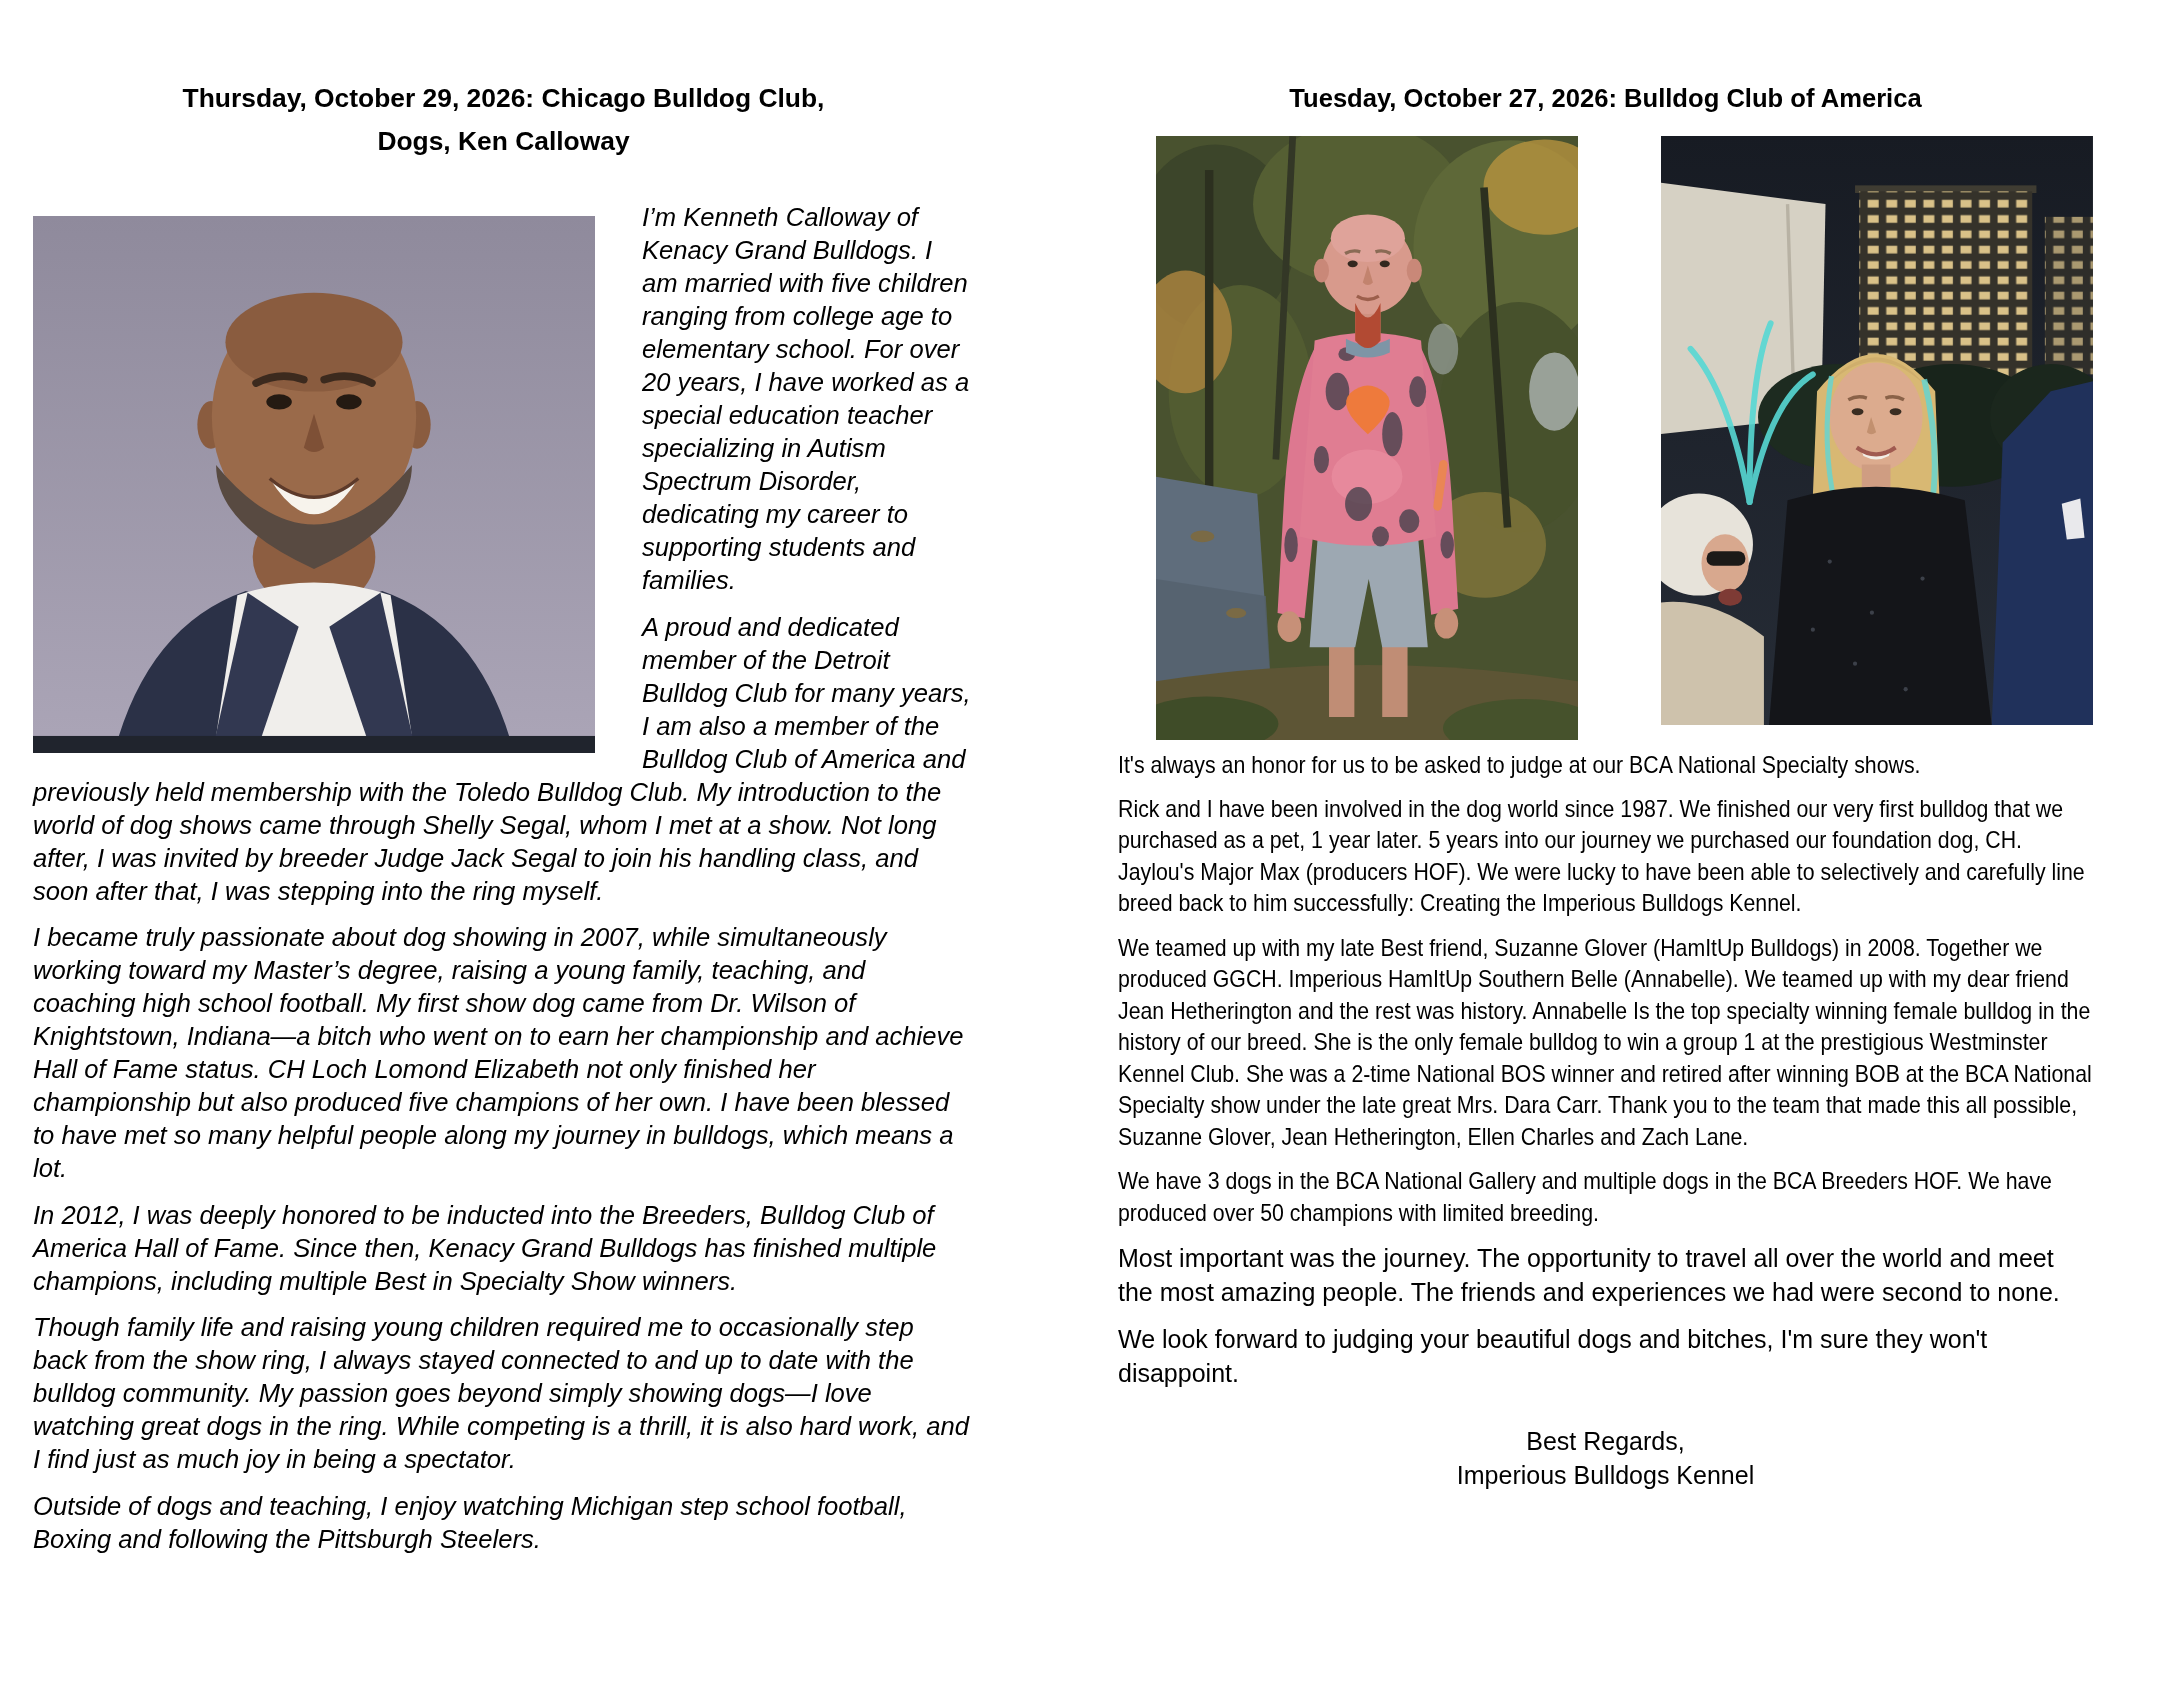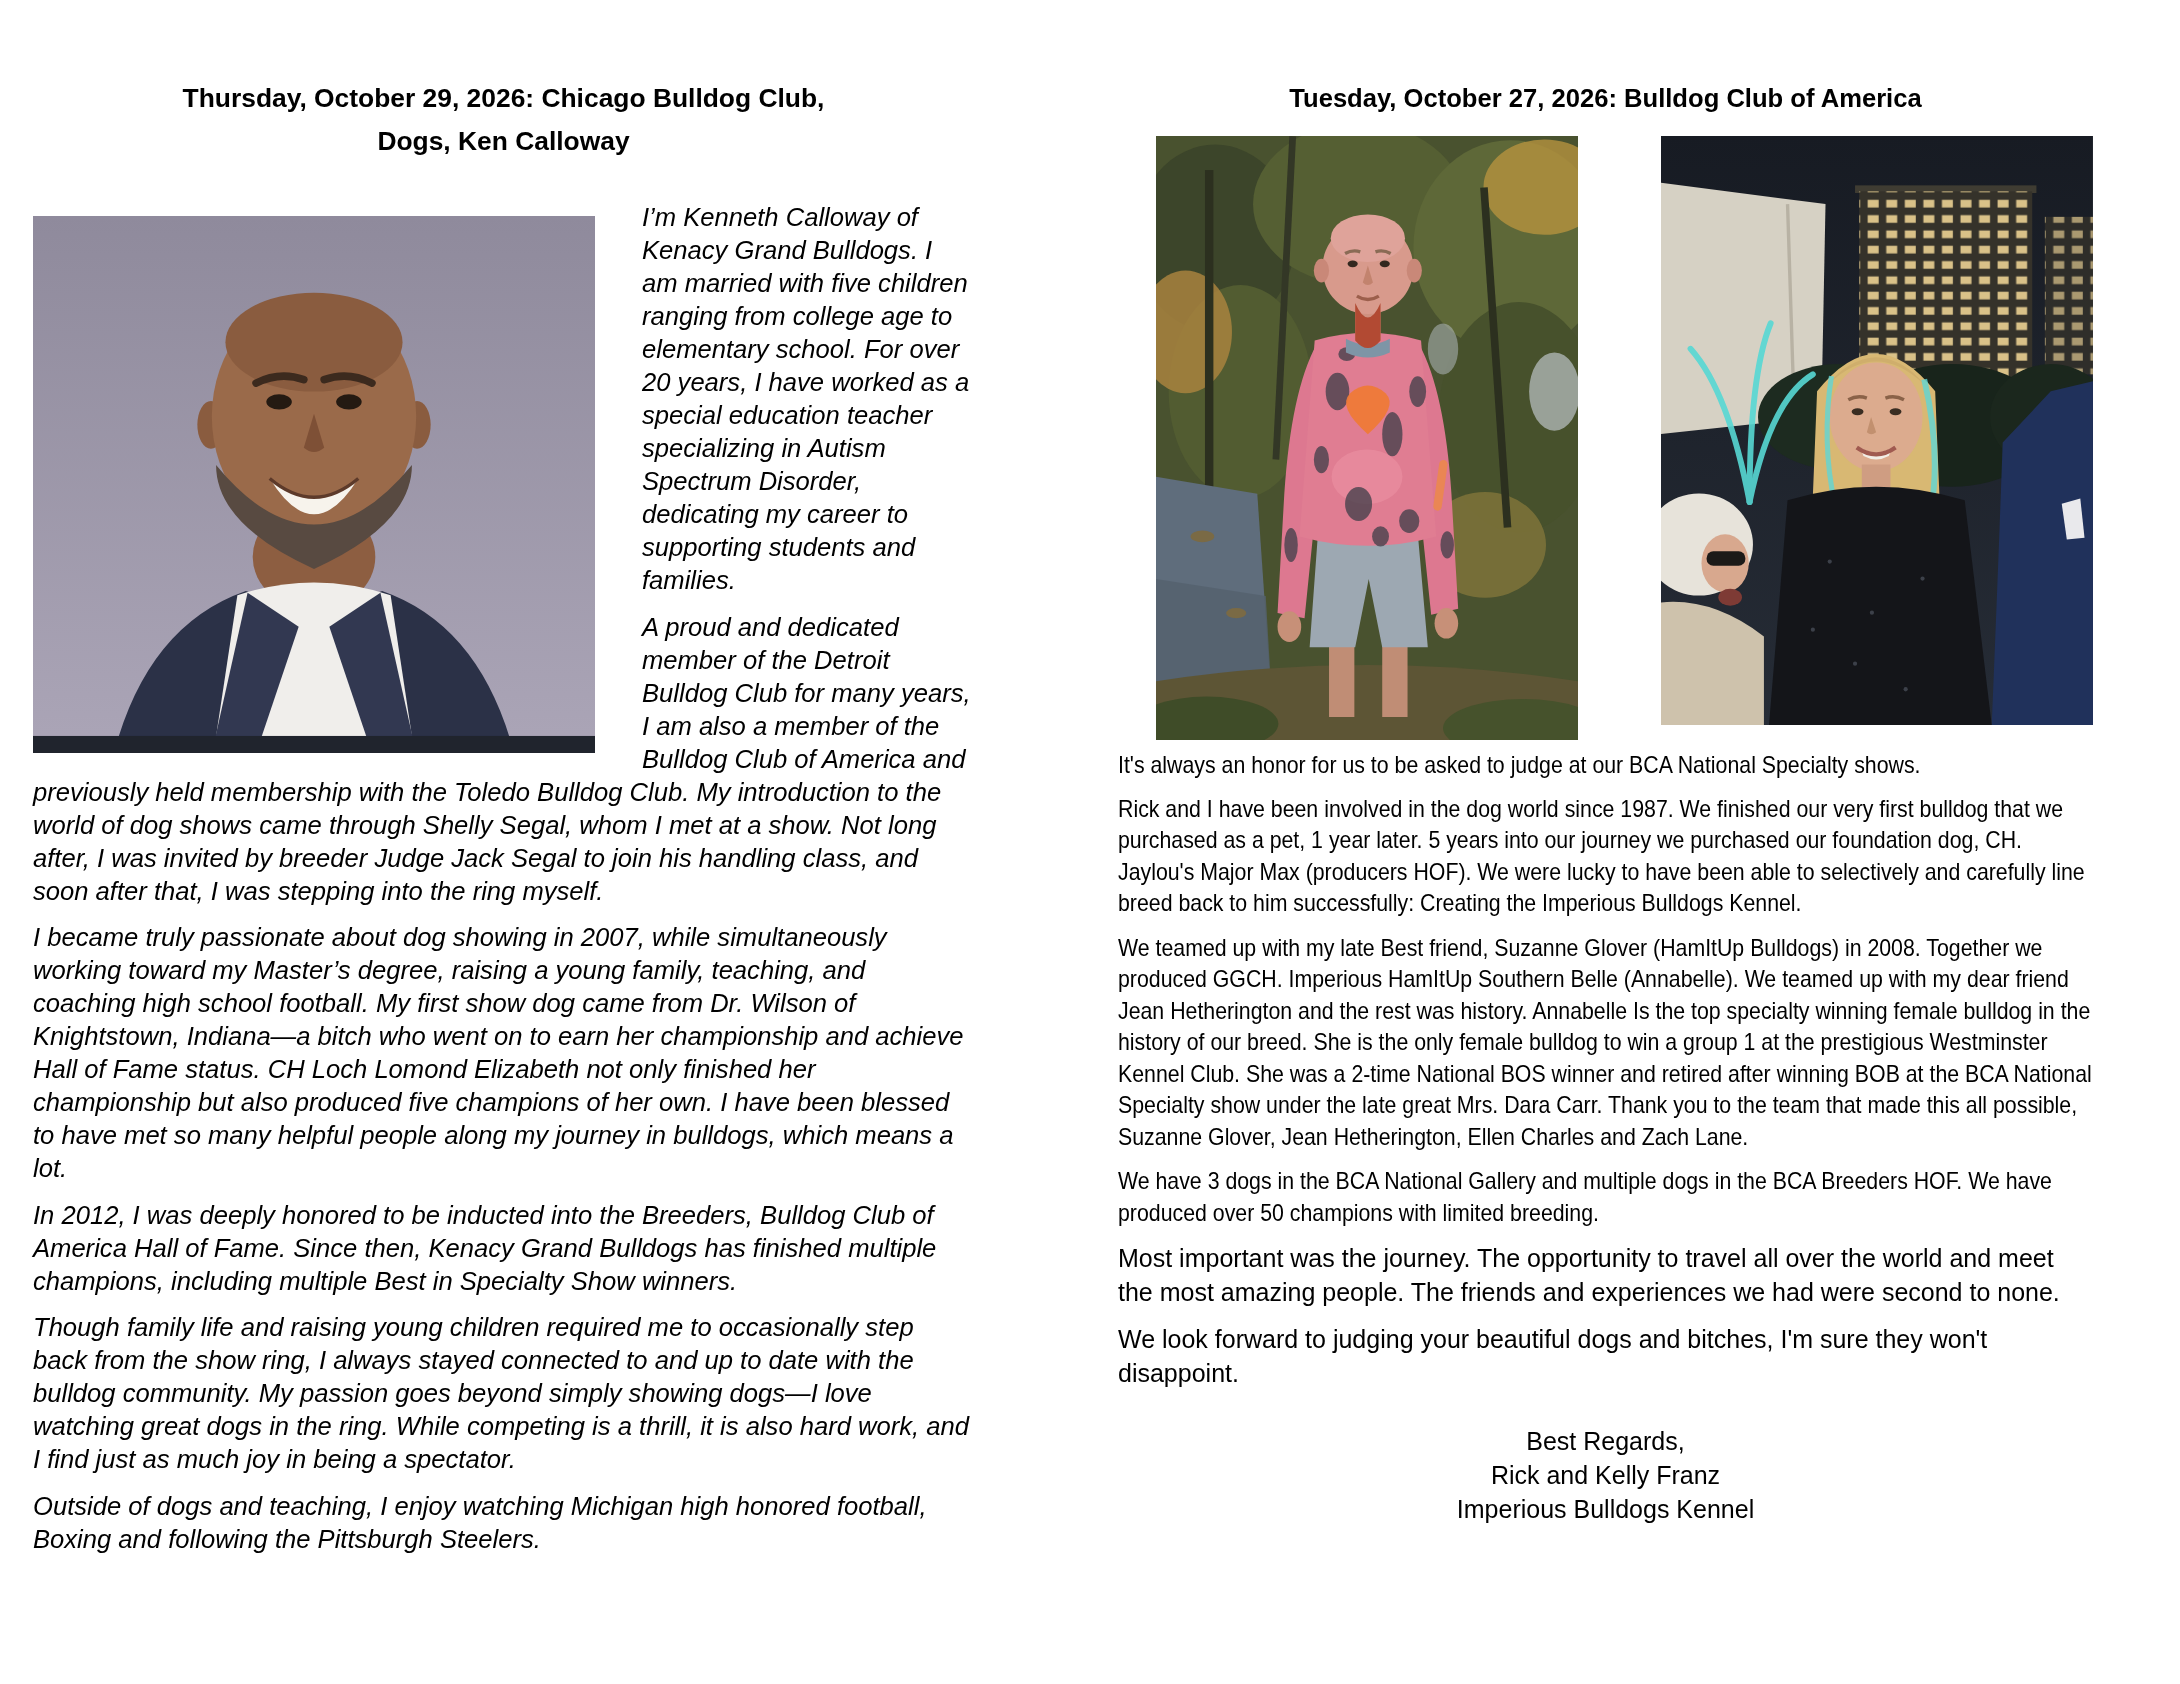--- a/index.html
+++ b/index.html
@@ -74,21 +74,21 @@
         <path d="M278,308 Q330,352 382,308" stroke="#5d3a2a" stroke-width="4" fill="none"></path>
         <rect y="610" width="660" height="20" fill="#20242d"></rect>
       </svg>
     </div>
 
     <p class="side-first">I’m Kenneth Calloway of Kenacy Grand Bulldogs. I am married with five children ranging from college age to elementary school. For over 20 years, I have worked as a special education teacher specializing in Autism Spectrum Disorder, dedicating my career to supporting students and families.</p>
     <p>A proud and dedicated member of the Detroit Bulldog Club for many years, I am also a member of the Bulldog Club of America and previously held membership with the Toledo Bulldog Club.  My introduction to the world of dog shows came through Shelly Segal, whom I met at a show. Not long after, I was invited by breeder Judge Jack Segal to join his handling class, and soon after that, I was stepping into the ring myself.</p>
     <p>I became truly passionate about dog showing in 2007, while simultaneously working toward my Master’s degree, raising a young family, teaching, and coaching high school football. My first show dog came from Dr. Wilson of Knightstown, Indiana—a bitch who went on to earn her championship and achieve Hall of Fame status. CH Loch Lomond Elizabeth not only finished her championship but also produced five champions of her own. I have been blessed to have met so many helpful people along my journey in bulldogs, which means a lot.</p>
     <p>In 2012, I was deeply honored to be inducted into the Breeders, Bulldog Club of America Hall of Fame. Since then, Kenacy Grand Bulldogs has finished multiple champions, including multiple Best in Specialty Show winners.</p>
     <p>Though family life and raising young children required me to occasionally step back from the show ring, I always stayed connected to and up to date with the bulldog community. My passion goes beyond simply showing dogs—I love watching great dogs in the ring. While competing is a thrill, it is also hard work, and I find just as much joy in being a spectator.</p>
-    <p>Outside of dogs and teaching, I enjoy watching Michigan high honored football, Boxing and following the Pittsburgh Steelers.</p>
+    <p>Outside of dogs and teaching, I enjoy watching Michigan step school football, Boxing and following the Pittsburgh Steelers.</p>
   </div>
 
 </section>
 
 <section class="col col-right">
   <h1 class="doc-title">
     <div>Tuesday, October 27, 2026:  Bulldog Club of America</div>
   </h1>
 
   <div class="photos-row">
@@ -215,17 +215,16 @@
 
   <p class="cond first">It's always an honor for us to be asked to judge at our BCA National Specialty shows.</p>
   <p class="cond">Rick and I have been involved in the dog world since 1987. We finished our very first bulldog that we purchased as a pet, 1 year later. 5 years into our journey we purchased our foundation dog, CH. Jaylou's Major Max (producers HOF). We were lucky to have been able to selectively and carefully line breed back to him successfully: Creating the Imperious Bulldogs Kennel.</p>
   <p class="cond">We teamed up with my late Best friend, Suzanne Glover (HamItUp Bulldogs) in 2008. Together we produced GGCH. Imperious HamItUp Southern Belle (Annabelle). We teamed up with my dear friend Jean Hetherington and the rest was history. Annabelle Is the top specialty winning female bulldog in the history of our breed. She is the only female bulldog to win a group 1 at the prestigious Westminster Kennel Club. She was a 2-time National BOS winner and retired after winning BOB at the BCA National Specialty show under the late great Mrs. Dara Carr. Thank you to the team that made this all possible, Suzanne Glover, Jean Hetherington, Ellen Charles and Zach Lane.</p>
   <p class="cond">We have 3 dogs in the BCA National Gallery and multiple dogs in the BCA Breeders HOF. We have produced over 50 champions with limited breeding.</p>
   <p class="reg">Most important was the journey. The opportunity to travel all over the world and meet the most amazing people. The friends and experiences we had were second to none.</p>
   <p class="reg">We look forward to judging your beautiful dogs and bitches, I'm sure they won't disappoint.</p>
 
   <div class="signature-right">
     <div>Best Regards,</div>
-    <div>Rick and Kelly Franz</div>
     <div>Imperious Bulldogs Kennel</div>
   </div>
 </section>
 
 
 </body></html>

